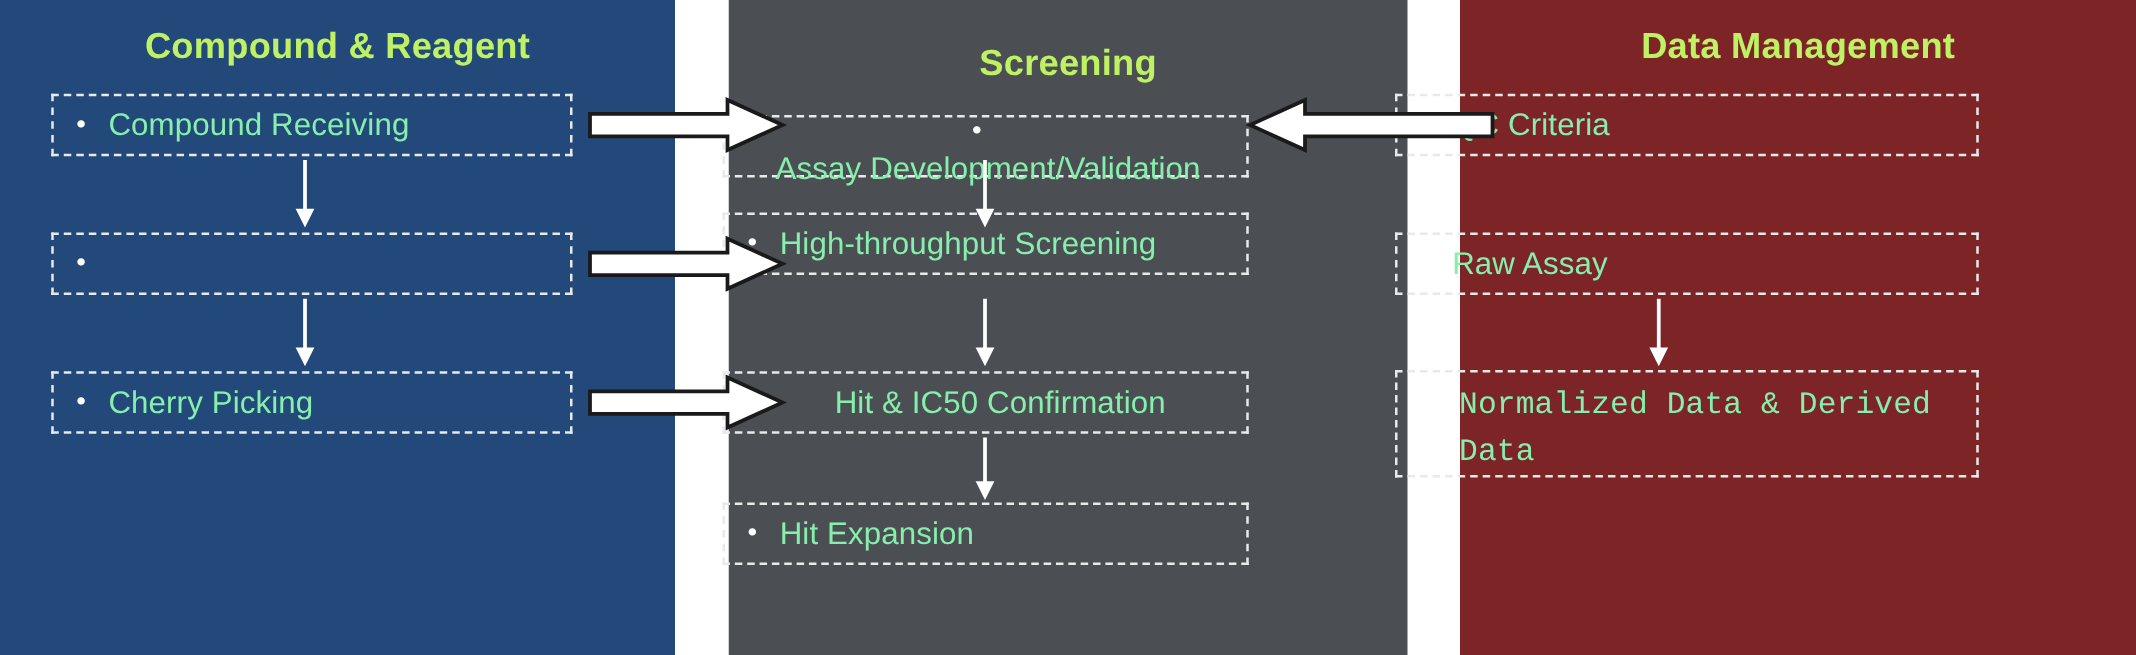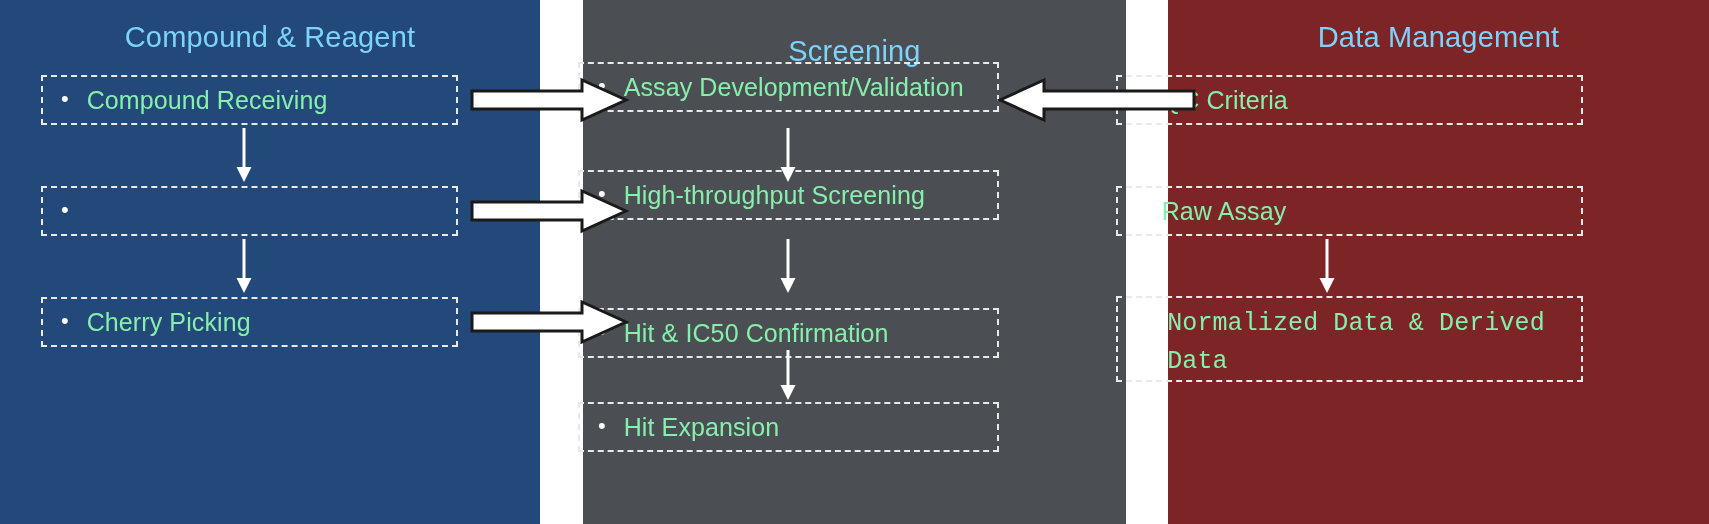--- a/index.html
+++ b/index.html
@@ -28,22 +28,22 @@
   }
   .panel.compound { left: 0px;    width: 540px; background: #23497a; }
   .panel.screening{ left: 583px;  width: 543px; background: #4b4e53; }
   .panel.data     { left: 1168px; width: 541px; background: #7c2426; }
 
   
   .col-title {
     position: absolute;
     width: 100%;
     text-align: center;
-    color: #7dd3fc;
-    font-weight: normal;
+    color: #bef264;
+    font-weight: bold;
     font-size: 29px;
     line-height: 34px;
     letter-spacing: 0.2px;
     white-space: nowrap;
   }
   .panel.compound  .col-title { top: 20px; }
   .panel.screening .col-title { top: 34px; }
   .panel.data      .col-title { top: 20px; }
 
   
@@ -112,31 +112,31 @@
 
     <svg class="v-arrow" style="left:229px; top:239px;" width="30" height="56" viewBox="0 0 30 56">
       <line x1="15" y1="0" x2="15" y2="44" stroke="#ffffff" stroke-width="3"></line>
       <path d="M15 54 L7.5 39 L22.5 39 Z" fill="#ffffff"></path>
     </svg>
   </div>
 
   <div class="panel screening">
     <div class="col-title">Screening</div>
 
-    <div class="node" style="left:-5px; top:62px; width:421px; height:50px;">
+    <div class="node" style="left:-5px; top:92px; width:421px; height:50px;flex-direction:column;">
       <span class="bullet">•</span>
       <span class="node-label">Assay Development/Validation</span>
     </div>
 
     <div class="node" style="left:-5px; top:170px; width:421px; height:50px;">
       <span class="bullet">•</span>
       <span class="node-label">High-throughput Screening</span>
     </div>
 
-    <div class="node" style="left:-5px; top:308px; width:421px; height:50px;">
+    <div class="node" style="left:-5px; top:297px; width:421px; height:50px;gap:44px;">
       <span class="bullet">•</span>
       <span class="node-label">Hit &amp; IC50 Confirmation</span>
     </div>
 
     <div class="node" style="left:-5px; top:402px; width:421px; height:50px;">
       <span class="bullet">•</span>
       <span class="node-label">Hit Expansion</span>
     </div>
 
     <svg class="v-arrow" style="left:190px; top:128px;" width="30" height="56" viewBox="0 0 30 56">

